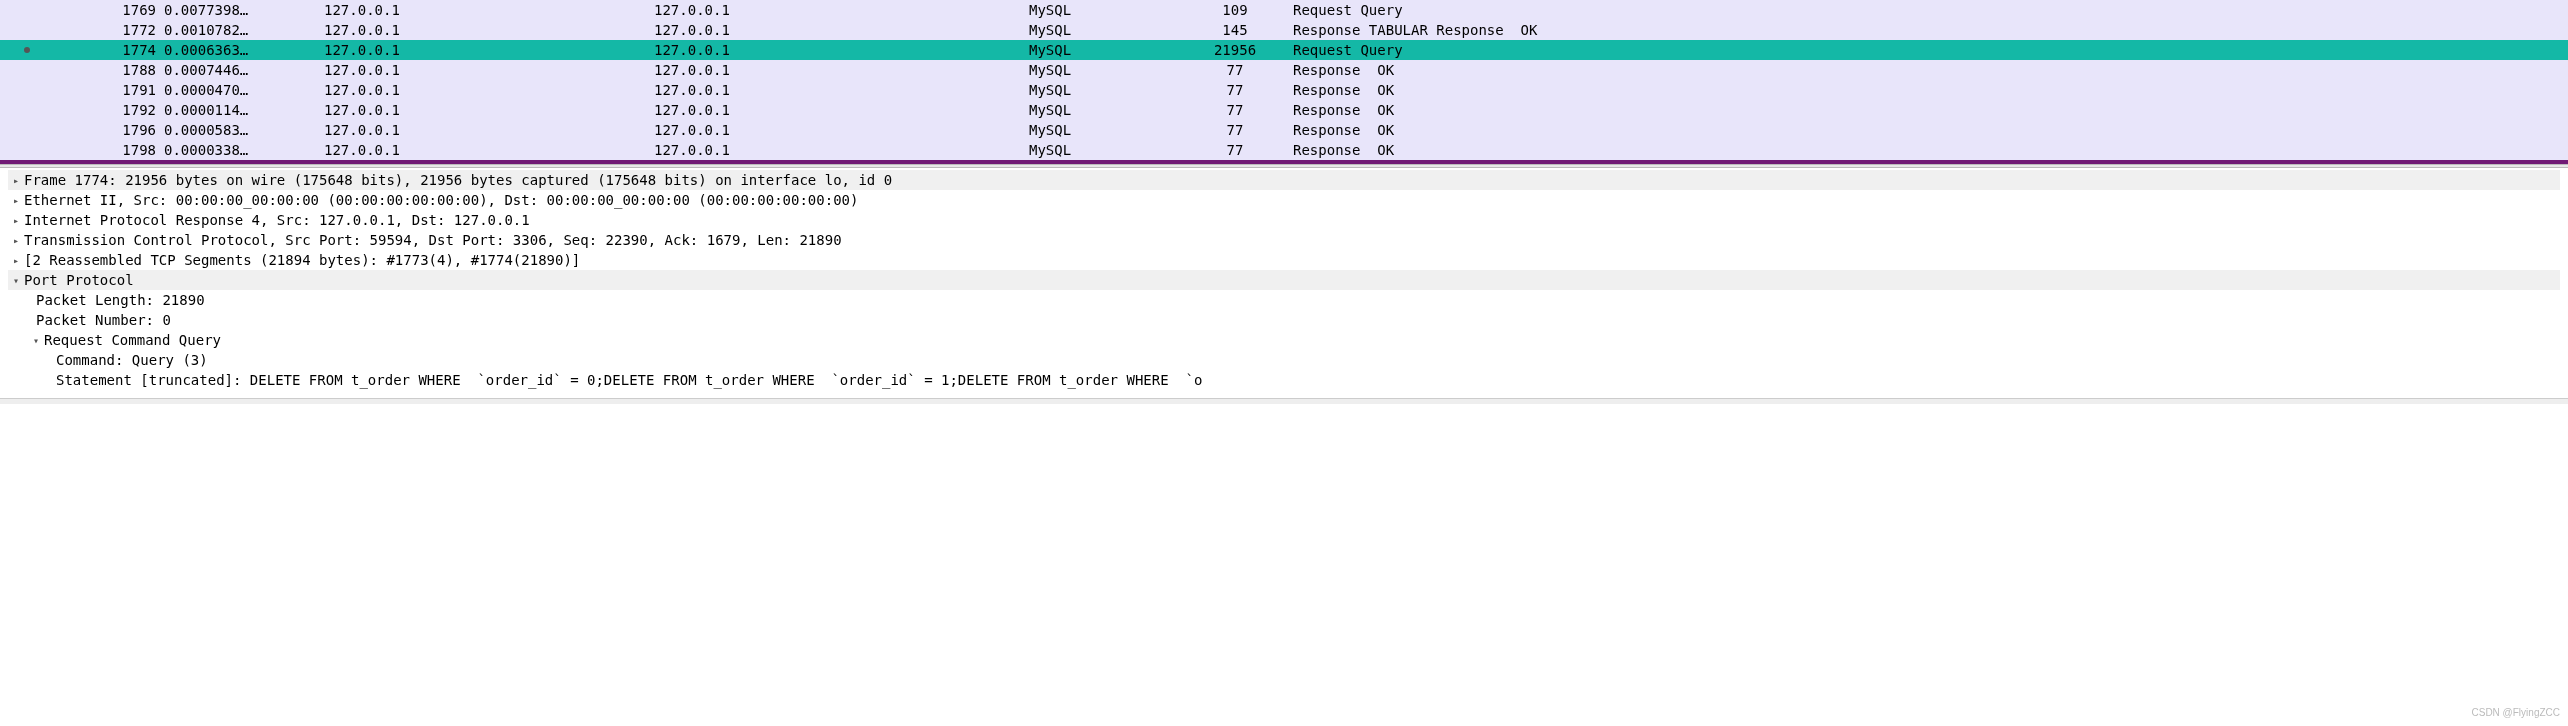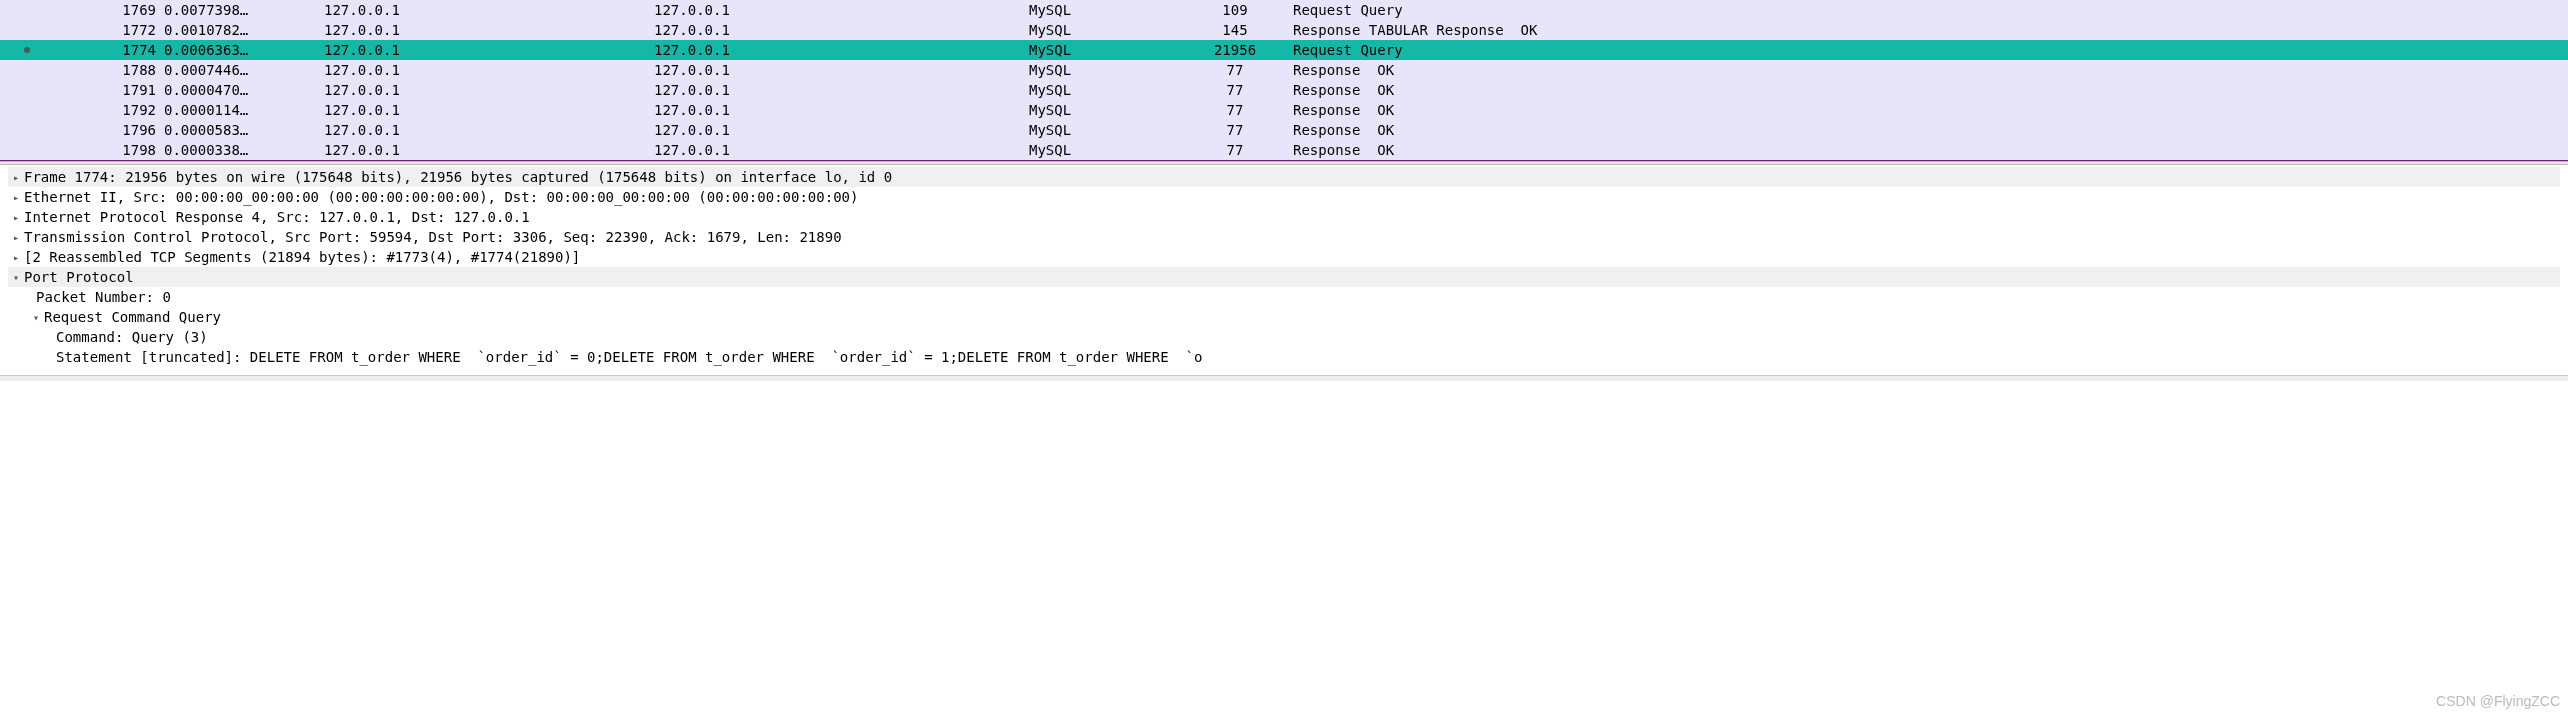--- a/index.html
+++ b/index.html
@@ -6,21 +6,21 @@
     body {
       font-family: "DejaVu Sans Mono", "Liberation Mono", monospace;
       font-size: 14px;
       background: #fff;
       color: #000;
       overflow: hidden;
       width: 2568px;
     }
     .packet-list {
       background: #fff;
-      border-bottom: 1px solid #701a75;
+      border-bottom: 4px solid #701a75;
     }
     .packet-row {
       display: flex;
       align-items: center;
       height: 20px;
       padding-left: 20px;
       background: #e8e5fa;
       cursor: pointer;
     }
     .packet-row.selected {
@@ -77,22 +77,22 @@
     .indent-2 { padding-left: 48px; }
     .tree-label { white-space: pre; }
     .footer-sep {
       height: 6px;
       background: #eee;
       border-top: 1px solid #ccc;
     }
     .watermark {
       position: absolute;
       right: 8px;
-      bottom: 17px;
-      font-size: 14px;
+      bottom: 8px;
+      font-size: 10px;
       color: #bbb;
       font-family: Arial, sans-serif;
     }
   </style>
 </head>
 <body>
 
 <div class="packet-list" id="packet-list">
     <div class="packet-row">
       <span class="marker-col"></span>
@@ -199,20 +199,23 @@
   </div>
   <div class="tree-row">
     <span class="expander">▸</span>
     <span class="tree-label">[2 Reassembled TCP Segments (21894 bytes): #1773(4), #1774(21890)]</span>
   </div>
   <div class="tree-row top-level">
     <span class="expander">▾</span>
     <span class="tree-label">Port Protocol</span>
   </div>
   <div class="tree-row indent-1">
+    <span class="tree-label">Packet Length: 21890</span>
+  </div>
+  <div class="tree-row indent-1">
     <span class="tree-label">Packet Number: 0</span>
   </div>
   <div class="tree-row" style="padding-left:20px;">
     <span class="expander">▾</span>
     <span class="tree-label">Request Command Query</span>
   </div>
   <div class="tree-row indent-2">
     <span class="tree-label">Command: Query (3)</span>
   </div>
   <div class="tree-row indent-2">

